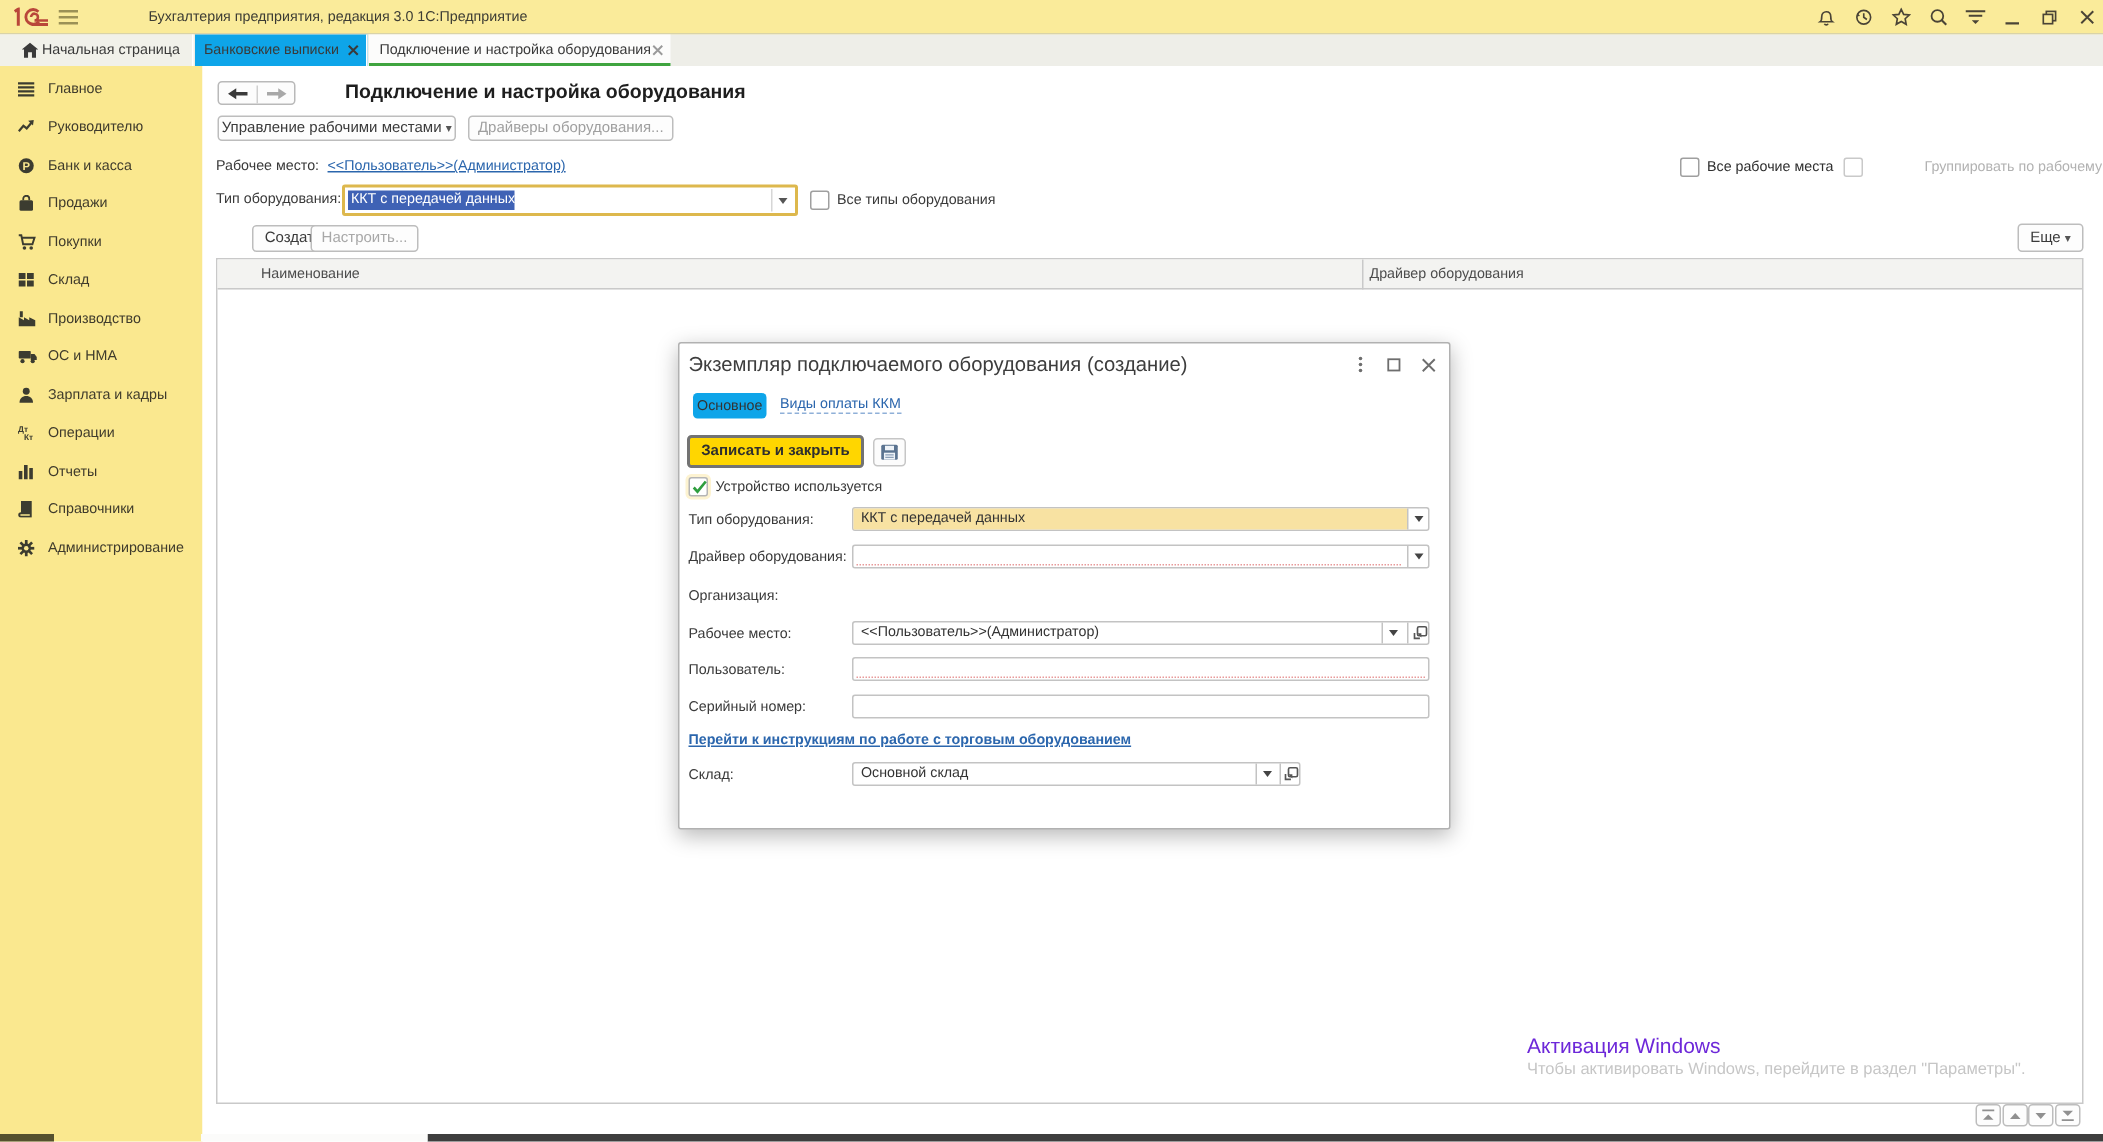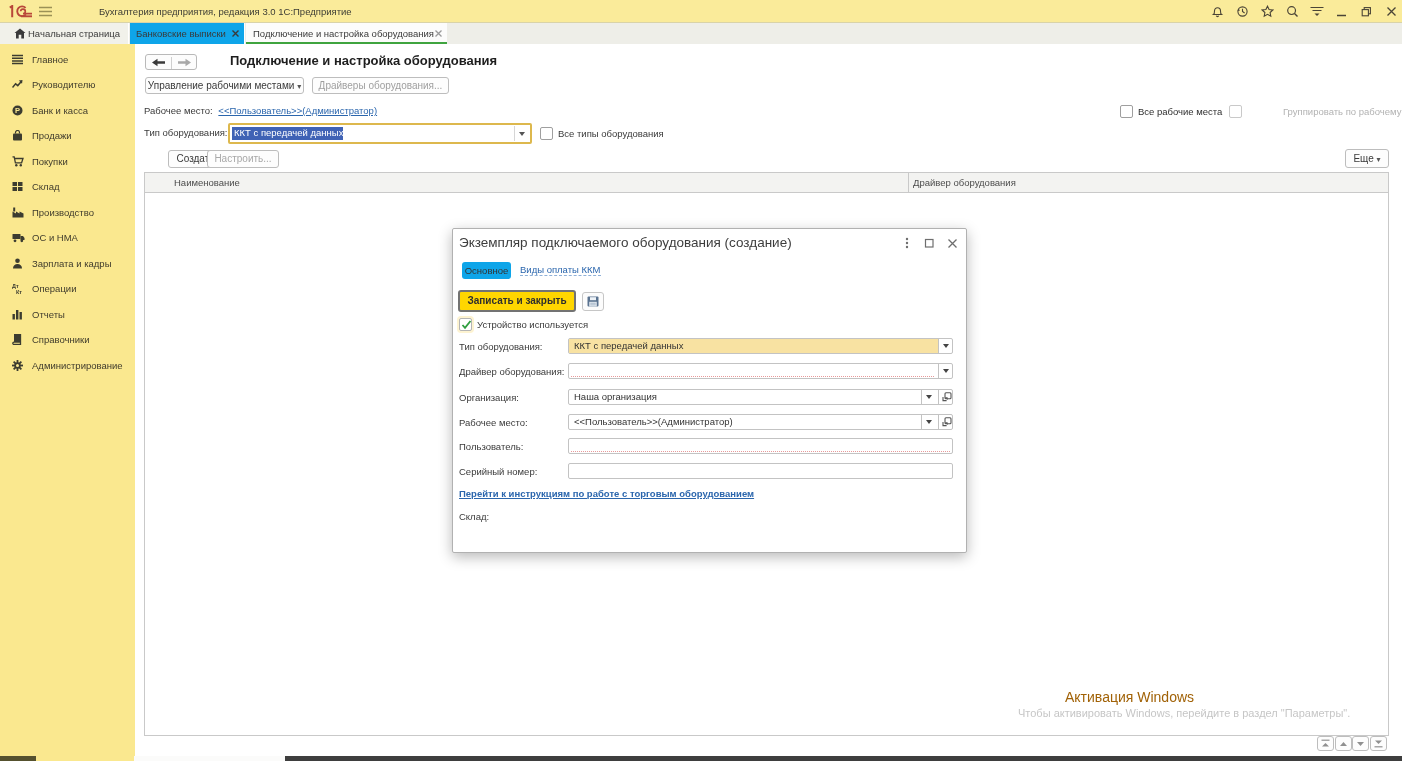--- a/index.html
+++ b/index.html
@@ -235,21 +235,21 @@
   <div class="btn" style="left:1210px;top:105px;width:44px;height:19px;line-height:17px;">Еще <span style="font-size:8px;color:#555;">▾</span></div>
 
   <div class="abs" style="left:9px;top:128px;width:1245px;height:564px;border:1px solid #c9c9c9;background:#fff;">
     <div class="abs" style="left:0;top:0;width:1243px;height:20px;background:#f3f3f1;border-bottom:1px solid #c9c9c9;">
       <div class="abs" style="left:29px;top:4px;font-size:9.5px;color:#4c4c4c;">Наименование</div>
       <div class="abs" style="left:763px;top:0;width:1px;height:20px;background:#c9c9c9;"></div>
       <div class="abs" style="left:768px;top:4px;font-size:9.5px;color:#4c4c4c;">Драйвер оборудования</div>
     </div>
   </div>
 
-  <div class="abs" style="left:883px;top:645px;font-size:14px;color:#a16207;margin-left:47px;">Активация Windows</div>
+  <div class="abs" style="left:883px;top:645px;font-size:14px;color:#6d28d9;">Активация Windows</div>
   <div class="abs" style="left:883px;top:663px;font-size:11px;color:#c6c6c6;">Чтобы активировать Windows, перейдите в раздел "Параметры".</div>
 
   <div class="btn" style="left:1182px;top:692px;width:17px;height:15px;"><svg width="9" height="9" viewBox="0 0 9 9" style="margin-top:2px">
         <path d="M0.5 1.2 h8" stroke="#909090" stroke-width="1.2"></path>
         <path d="M1 7.5 L4.5 4 L8 7.5 Z" fill="#909090"></path>
       </svg></div>
   <div class="btn" style="left:1200px;top:692px;width:17px;height:15px;"><svg width="9" height="9" viewBox="0 0 9 9" style="margin-top:2px">
         <path d="M1 7 L4.5 3 L8 7 Z" fill="#909090"></path>
       </svg></div>
   <div class="btn" style="left:1217px;top:692px;width:17px;height:15px;"><svg width="9" height="9" viewBox="0 0 9 9" style="margin-top:2px">
@@ -304,31 +304,20 @@
   </div>
 
   <div class="dlbl" style="left:6px;top:137px;">Драйвер оборудования:</div>
   <div class="fld" style="left:115px;top:134px;width:385px;height:16px;">
     <div class="abs" style="left:2px;right:18px;bottom:1px;border-bottom:1px dotted #e79a9a;"></div>
     <div class="ddiv" style="left:369px;top:0;height:14px;"></div>
     <div class="arrow-dn" style="left:374px;top:5px;"></div>
   </div>
 
   <div class="dlbl" style="left:6px;top:163px;">Организация:</div>
-  <div class="fld" style="left:115px;top:160px;width:385px;height:16px;">
-    <div class="abs" style="left:5px;top:1px;font-size:9.5px;color:#333;white-space:nowrap;">Наша организация</div>
-    <div class="ddiv" style="left:352px;top:0;height:14px;"></div>
-    <div class="arrow-dn" style="left:357px;top:5px;"></div>
-    <div class="ddiv" style="left:369px;top:0;height:14px;"></div>
-    <svg class="abs" style="left:372.5px;top:2px" width="10" height="10" viewBox="0 0 10 10">
-        <rect x="3" y="0.8" width="6" height="6" rx="1" fill="none" stroke="#555" stroke-width="1.1"></rect>
-        <path d="M1 5 V8.6 H4.6" fill="none" stroke="#555" stroke-width="1.1"></path>
-        <path d="M2.8 5.2 L5.6 8 L5.6 5.2 Z" fill="#555"></path>
-      </svg>
-  </div>
 
   <div class="dlbl" style="left:6px;top:188px;">Рабочее место:</div>
   <div class="fld" style="left:115px;top:185px;width:385px;height:16px;">
     <div class="abs" style="left:5px;top:1px;font-size:9.5px;color:#333;white-space:nowrap;">&lt;&lt;Пользователь&gt;&gt;(Администратор)</div>
     <div class="ddiv" style="left:352px;top:0;height:14px;"></div>
     <div class="arrow-dn" style="left:357px;top:5px;"></div>
     <div class="ddiv" style="left:369px;top:0;height:14px;"></div>
     <svg class="abs" style="left:372.5px;top:2px" width="10" height="10" viewBox="0 0 10 10">
         <rect x="3" y="0.8" width="6" height="6" rx="1" fill="none" stroke="#555" stroke-width="1.1"></rect>
         <path d="M1 5 V8.6 H4.6" fill="none" stroke="#555" stroke-width="1.1"></path>
@@ -340,17 +329,28 @@
   <div class="fld" style="left:115px;top:209px;width:385px;height:16px;">
     <div class="abs" style="left:2px;right:2px;bottom:1px;border-bottom:1px dotted #e79a9a;"></div>
   </div>
 
   <div class="dlbl" style="left:6px;top:237px;">Серийный номер:</div>
   <div class="fld" style="left:115px;top:234px;width:385px;height:16px;"></div>
 
   <div class="abs" style="left:6px;top:259px;font-size:9.5px;font-weight:bold;color:#2b66ad;text-decoration:underline;">Перейти к инструкциям по работе с торговым оборудованием</div>
 
   <div class="dlbl" style="left:6px;top:282px;">Склад:</div>
+  <div class="fld" style="left:115px;top:279px;width:299px;height:16px;">
+    <div class="abs" style="left:5px;top:1px;font-size:9.5px;color:#333;white-space:nowrap;">Основной склад</div>
+    <div class="ddiv" style="left:268px;top:0;height:14px;"></div>
+    <div class="arrow-dn" style="left:273px;top:5px;"></div>
+    <div class="ddiv" style="left:283.5px;top:0;height:14px;"></div>
+    <svg class="abs" style="left:287px;top:2px" width="10" height="10" viewBox="0 0 10 10">
+        <rect x="3" y="0.8" width="6" height="6" rx="1" fill="none" stroke="#555" stroke-width="1.1"></rect>
+        <path d="M1 5 V8.6 H4.6" fill="none" stroke="#555" stroke-width="1.1"></path>
+        <path d="M2.8 5.2 L5.6 8 L5.6 5.2 Z" fill="#555"></path>
+      </svg>
+  </div>
 </div>
 
 <div class="abs" style="left:285px;top:756px;width:1117px;height:5px;background:#3e3e3e;"></div>
 <div class="abs" style="left:134px;top:756px;width:151px;height:5px;background:#fbfbfa;"></div>
 <div class="abs" style="left:0;top:756px;width:36px;height:5px;background:#55512e;"></div>
 
 </body></html>

